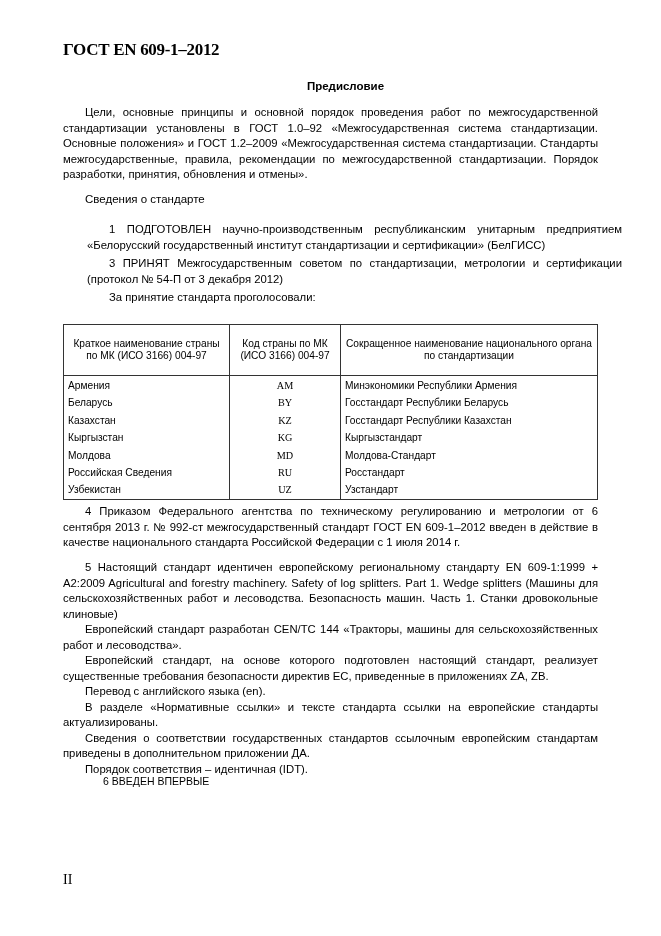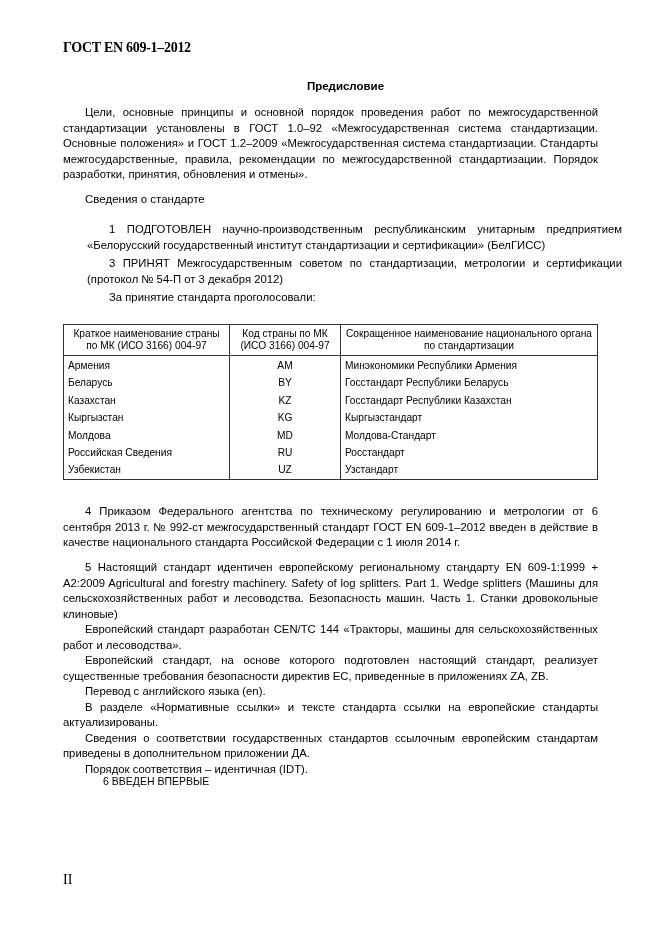--- a/index.html
+++ b/index.html
@@ -1,21 +1,21 @@
 <!DOCTYPE html>
 <html><head>
 <meta charset="utf-8">
 <style>
   html, body { margin: 0; padding: 0; background: #ffffff; }
   body { width: 661px; height: 936px; position: relative; overflow: hidden; color: #000; }
   .page { position: absolute; left: 0; top: 0; width: 661px; height: 936px; background: #fff; }
   .doc-header {
     position: absolute; left: 63px; top: 40px;
     font-family: "Liberation Serif", "DejaVu Serif", serif;
-    font-weight: bold; font-size: 14px; letter-spacing: -0.3px;
+    font-weight: bold; font-size: 17px; letter-spacing: -0.3px;
   }
   .body-text {
     font-family: "Liberation Sans", "DejaVu Sans", sans-serif;
     font-size: 11.3px; line-height: 15.5px;
     position: absolute; left: 63px; width: 535px;
   }
   .title {
     position: absolute; left: 0; width: 661px; top: 80px; text-align: center;
     font-family: "Liberation Sans", sans-serif; font-weight: bold; font-size: 11.5px;
     padding-left: 30px; box-sizing: border-box;
@@ -24,30 +24,30 @@
   .subtitle {
     position: absolute; left: 85px; top: 193px;
     font-family: "Liberation Sans", sans-serif; font-weight: normal; font-size: 11.5px;
   }
   table.votes {
     position: absolute; left: 63px; top: 324px; width: 535px;
     border-collapse: collapse;
     font-family: "Liberation Sans", sans-serif; font-size: 10.2px;
   }
   table.votes th {
-    font-weight: normal; border: 1px solid #333; padding: 3px 4px; line-height: 12px;
+    font-weight: normal; border: 1px solid #333; padding: 13px 4px; line-height: 12px;
     text-align: center; height: 22px;
   }
   table.votes td {
     border-left: 1px solid #333; border-right: 1px solid #333;
     padding: 0 4px; height: 17.4px; line-height: 17.4px;
   }
   table.votes tr.first td { padding-top: 1px; }
   table.votes tr.lastrow td { border-bottom: 1px solid #333; }
-  table.votes td.code { text-align: center; }
+  table.votes td.code { text-align: center; font-family: Liberation Serif, serif; }
   .col1 { width: 157px; } .col2 { width: 102px; }
   .page-num {
     position: absolute; left: 63px; top: 872px;
     font-family: "Liberation Serif", serif; font-size: 14px;
   }
 </style>
 </head>
 <body>
 
 <div class="page">

